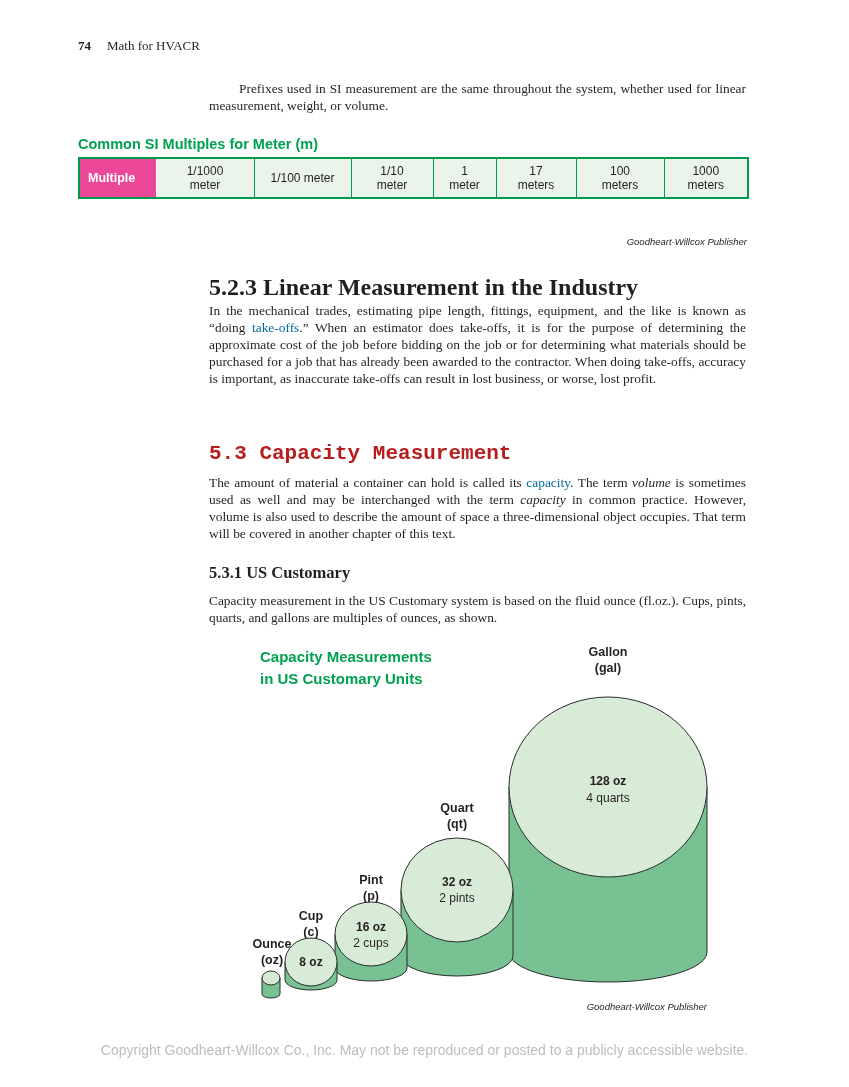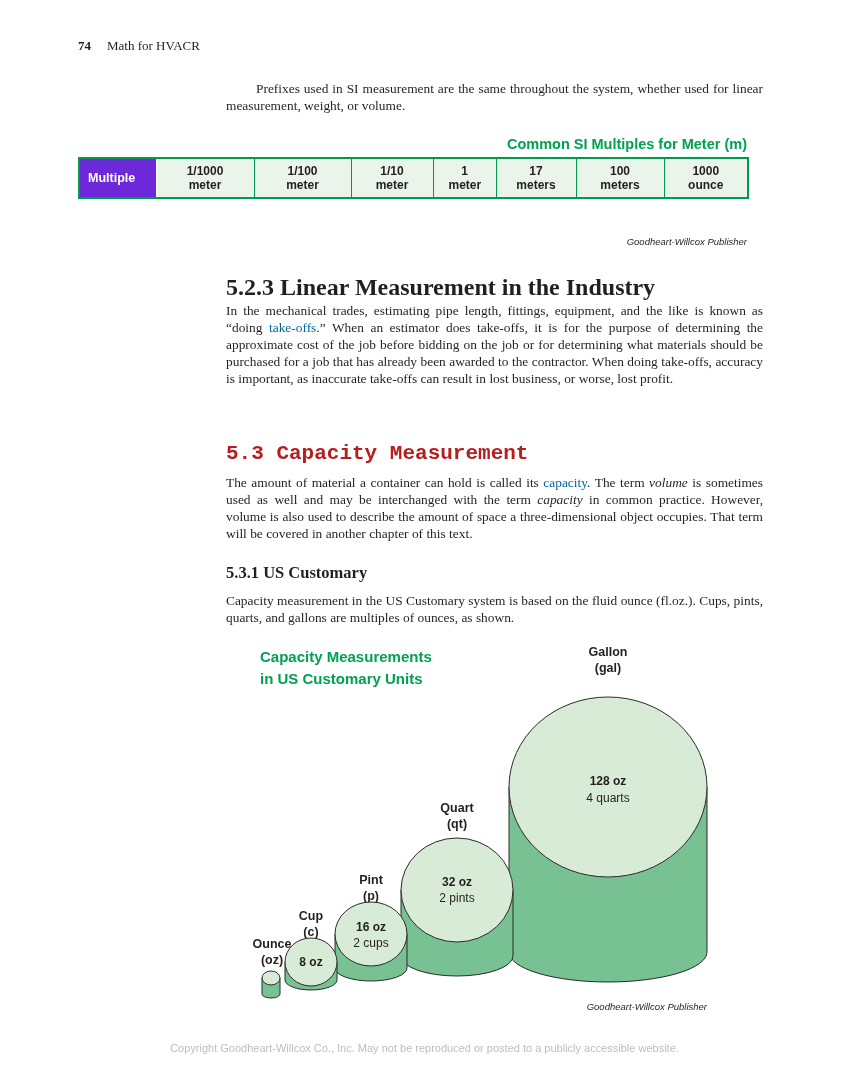--- a/index.html
+++ b/index.html
@@ -8,72 +8,71 @@
     width:849px; height:1087px; position:relative; overflow:hidden;
     font-family:"Liberation Serif", serif; color:#231f20;
   }
   .abs { position:absolute; }
 
   
   .running-head { left:78px; top:38px; font-size:13px; }
   .pagenum { font-weight:bold; margin-right:16px; }
 
   
-  .col { left:226px; width:537px; }
+  .col { left:209px; width:537px; }
   .body-text { font-size:13.4px; line-height:17px; text-align:justify; }
   .indent { text-indent:30px; }
   .term { color:#0369a1; font-weight:normal; }
   .em { font-style:italic; }
 
   
   .h-523 { top:274px; font-size:24px; font-weight:bold; }
   .h-53  { top:442px; font-size:21px;   font-weight:bold; color:#b91c1c;font-family:Liberation Mono, monospace; }
   .h-531 { top:563px; font-size:16.5px; font-weight:bold; }
 
   
   .table-title {
-    left:78px; top:136px; width:669px; text-align:right;
+    left:78px; top:136px; width:669px; text-align:left;
     font-family:"Liberation Sans", sans-serif; font-weight:bold;
     font-size:14.5px; color:#00a14f;
   }
   table.si {
     position:absolute; left:78px; top:157px; width:669px;
     border-collapse:collapse; border:2px solid #009a4d;
     font-family:"Liberation Sans", sans-serif; font-size:12px;
     table-layout:fixed;
   }
   table.si th {
-    background:#6d28d9; color:#ffffff; font-weight:bold; text-align:left;
+    background:#ec4899; color:#ffffff; font-weight:bold; text-align:left;
     padding:5px 8px; border:1px solid #ffffff; font-size:12.5px;
   }
   table.si td {
     background:#eaf4ea; border:1px solid #009a4d; text-align:center;
     padding:5px 15px;
-    font-weight:bold;
   }
   .table-credit {
     left:78px; top:236px; width:669px; text-align:right;
     font-family:"Liberation Sans", sans-serif; font-style:italic;
     font-size:9.5px; color:#231f20;
   }
 
   
   .figure-svg { position:absolute; left:0; top:620px; }
   .fig-title { font-family:"Liberation Sans", sans-serif; font-weight:bold; font-size:15px; fill:#00a14f; }
   .c-label  { font-family:"Liberation Sans", sans-serif; font-weight:bold; font-size:12.5px; fill:#231f20; text-anchor:middle; }
   .c-value  { font-family:"Liberation Sans", sans-serif; font-weight:bold; font-size:12px; fill:#231f20; text-anchor:middle; }
   .c-sub    { font-family:"Liberation Sans", sans-serif; font-size:12px; fill:#231f20; text-anchor:middle; }
   .fig-credit { font-family:"Liberation Sans", sans-serif; font-style:italic; font-size:9.5px; fill:#231f20; text-anchor:end; }
   .cyl-body { fill:#77c193; stroke:#2b2b2b; stroke-width:1; }
   .cyl-top  { fill:#d8ebd6; stroke:#2b2b2b; stroke-width:1; }
 
   
   .footer {
     left:0; top:1042px; width:849px; text-align:center;
-    font-family:"Liberation Sans", sans-serif; font-size:11px; color:#bdbdbd;
+    font-family:"Liberation Sans", sans-serif; font-size:14px; color:#bdbdbd;
   }
 </style>
 </head>
 <body>
 
 <div class="abs running-head">
   <span class="pagenum">74</span><span>Math for HVACR</span>
 </div>
 
 <p class="abs col body-text indent" style="top:80px;">Prefixes used in SI measurement are the same throughout the system, whether used for linear measurement, weight, or volume.</p>
@@ -93,21 +92,21 @@
   </colgroup>
   <tbody>
       <tr>
     <th>Multiple</th>
     <td>1/1000 meter</td>
     <td>1/100 meter</td>
     <td>1/10 meter</td>
     <td>1 meter</td>
     <td>17 meters</td>
     <td>100 meters</td>
-    <td>1000 ounce</td>
+    <td>1000 meters</td>
   </tr>
 </tbody>
   </table>
 
 <div class="abs table-credit">Goodheart-Willcox Publisher</div>
 
 <h2 class="abs col h-523">5.2.3 Linear Measurement in the Industry</h2>
 <p class="abs col body-text" style="top:302px;"><span>In the mechanical trades, estimating pipe length, fittings, equipment, and the like is known as “doing </span><span class="term">take-offs</span><span>.” When an estimator does take-offs, it is for the purpose of determining the approximate cost of the job before bidding on the job or for determining what materials should be purchased for a job that has already been awarded to the contractor. When doing take-offs, accuracy is important, as inaccurate take-offs can result in lost business, or worse, lost profit.</span></p>
 
 <h2 class="abs col h-53">5.3 Capacity Measurement</h2>

